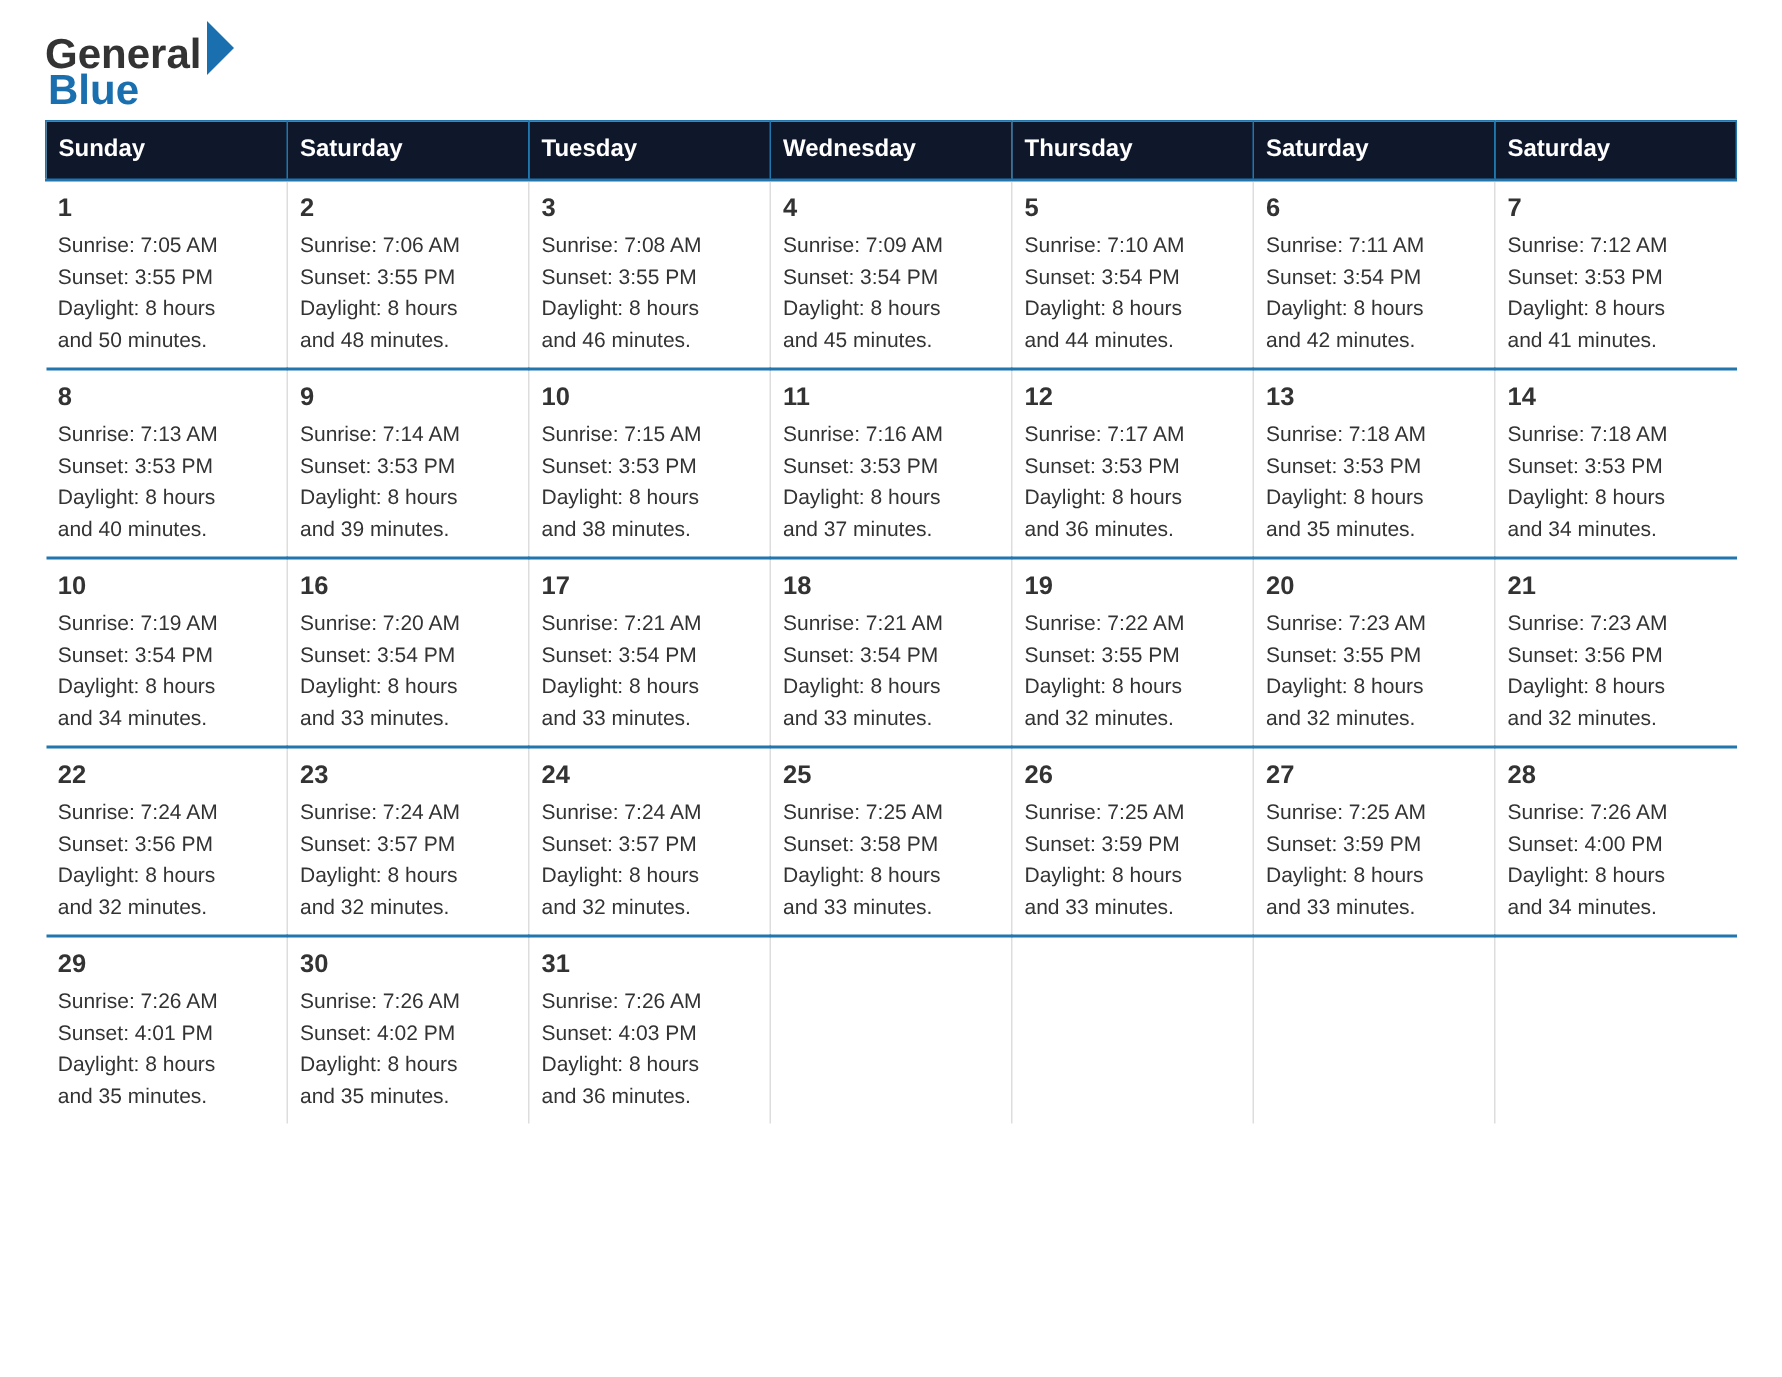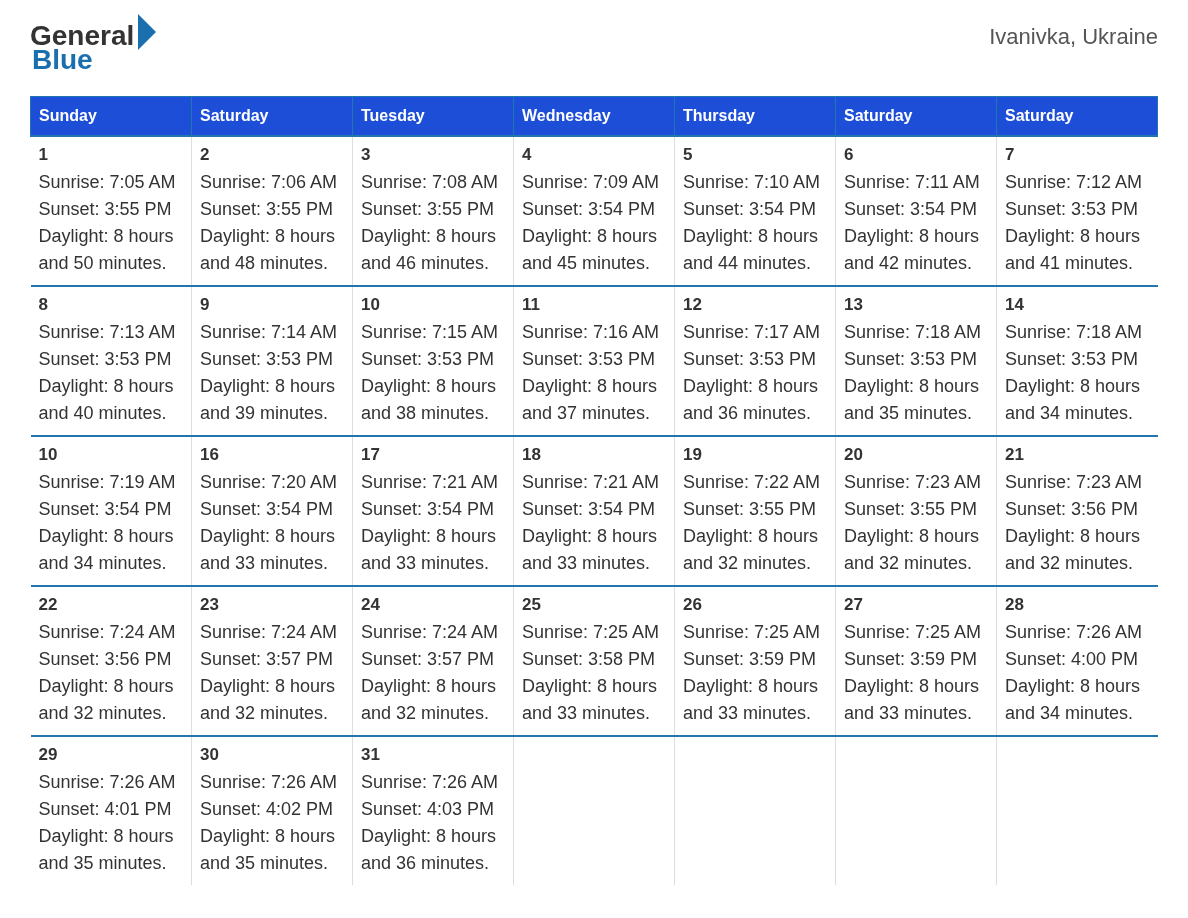--- a/index.html
+++ b/index.html
@@ -7,21 +7,21 @@
       font-family: Arial, sans-serif;
       background: #fff;
       padding: 20px 30px;
       width: 1188px;
       min-height: 918px;
     }
     .header {
       display: flex;
       justify-content: space-between;
       align-items: flex-start;
-      margin-bottom: 20px;
+      margin-bottom: 4px;
     }
     .logo {
       display: flex;
       flex-direction: column;
       align-items: flex-start;
     }
     .logo-top {
       display: flex;
       align-items: center;
     }
@@ -59,21 +59,21 @@
       font-size: 22px;
       color: #555;
       margin-top: 4px;
     }
     table {
       width: 100%;
       border-collapse: collapse;
       table-layout: fixed;
     }
     thead tr {
-      background-color: #1d4ed8;
+      background-color: #0f172a;
     }
     thead th {
       color: #fff;
       font-size: 16px;
       font-weight: bold;
       padding: 10px 8px;
       text-align: left;
       border: 1px solid #2176ae;
     }
     tbody tr {
@@ -90,41 +90,40 @@
     tbody td:last-child {
       border-right: none;
     }
     .day-num {
       font-size: 17px;
       font-weight: bold;
       display: block;
       margin-bottom: 4px;
     }
     .day-info {
-      font-size: 18px;
+      font-size: 14px;
       line-height: 1.5;
       color: #333;
     }
     .empty-cell {
       background: #fff;
     }
   </style>
 </head>
 <body>
 
 <div class="header">
   <div class="logo">
     <div class="logo-top">
       <span class="logo-general">General</span>
       <div class="logo-triangle"></div>
     </div>
     <span class="logo-bottom">Blue</span>
   </div>
   <div class="title-block">
-    <div class="location">Ivanivka, Ukraine</div>
   </div>
 </div>
 
 <table>
   <thead>
     <tr>
     <th>Sunday</th>
         <th>Saturday</th>
         <th>Tuesday</th>
         <th>Wednesday</th>

